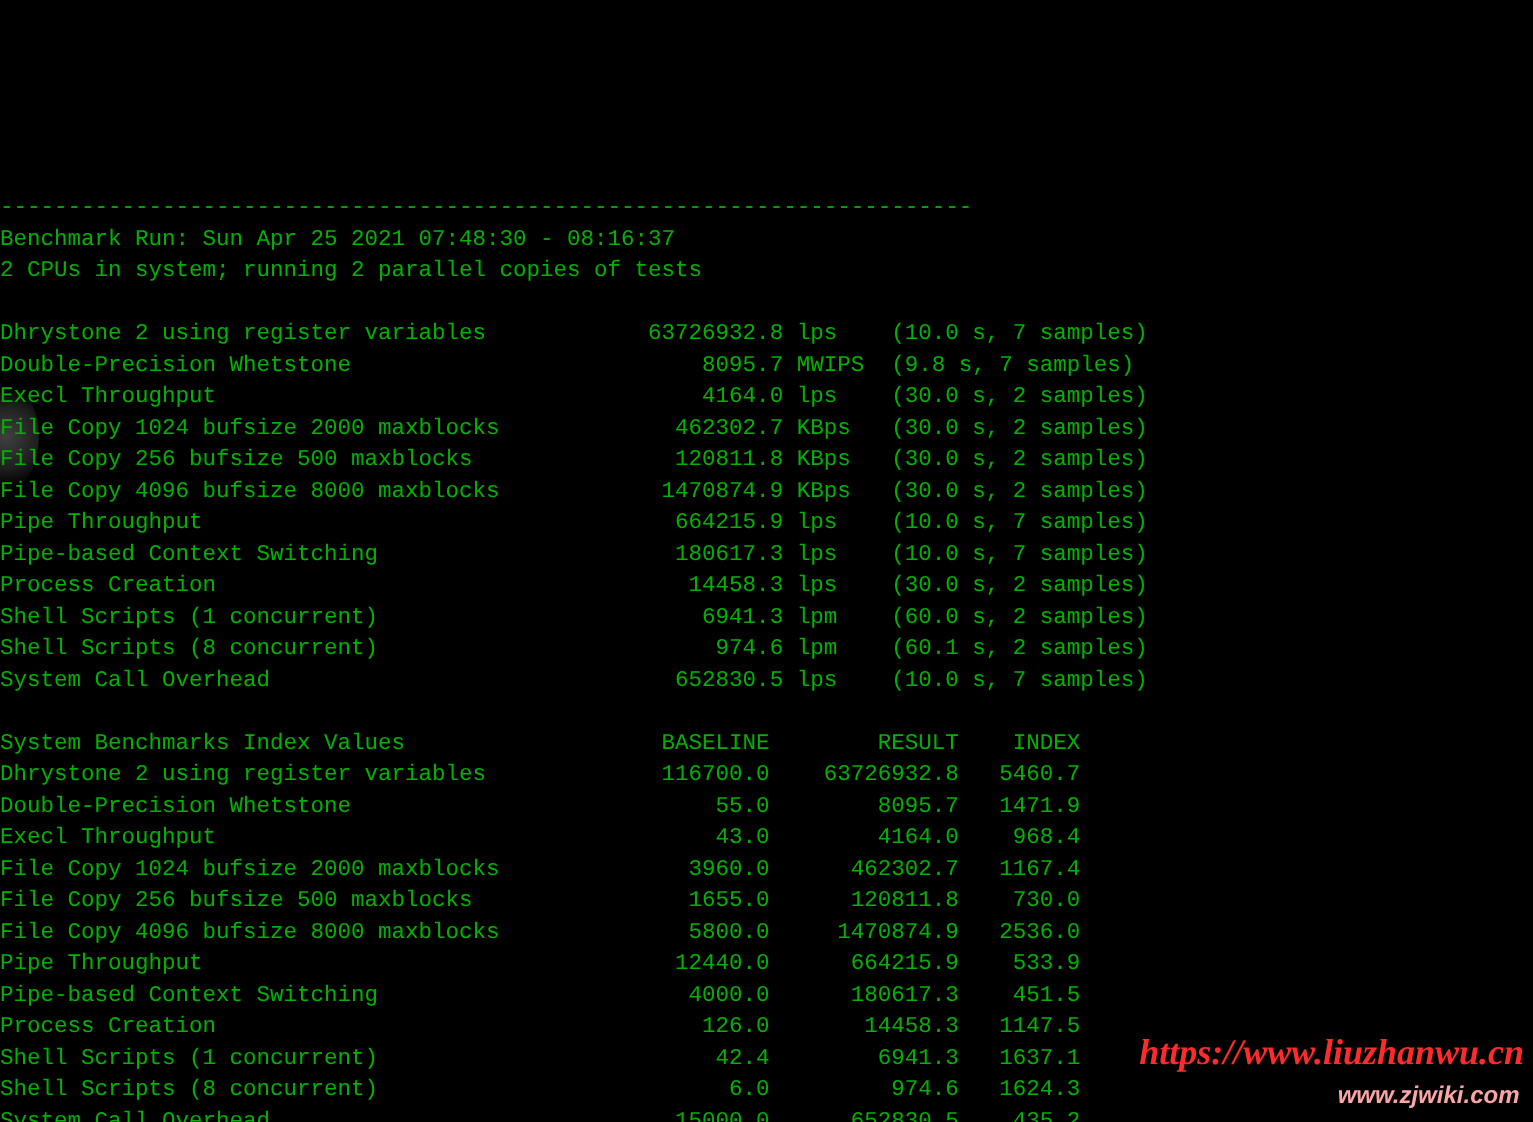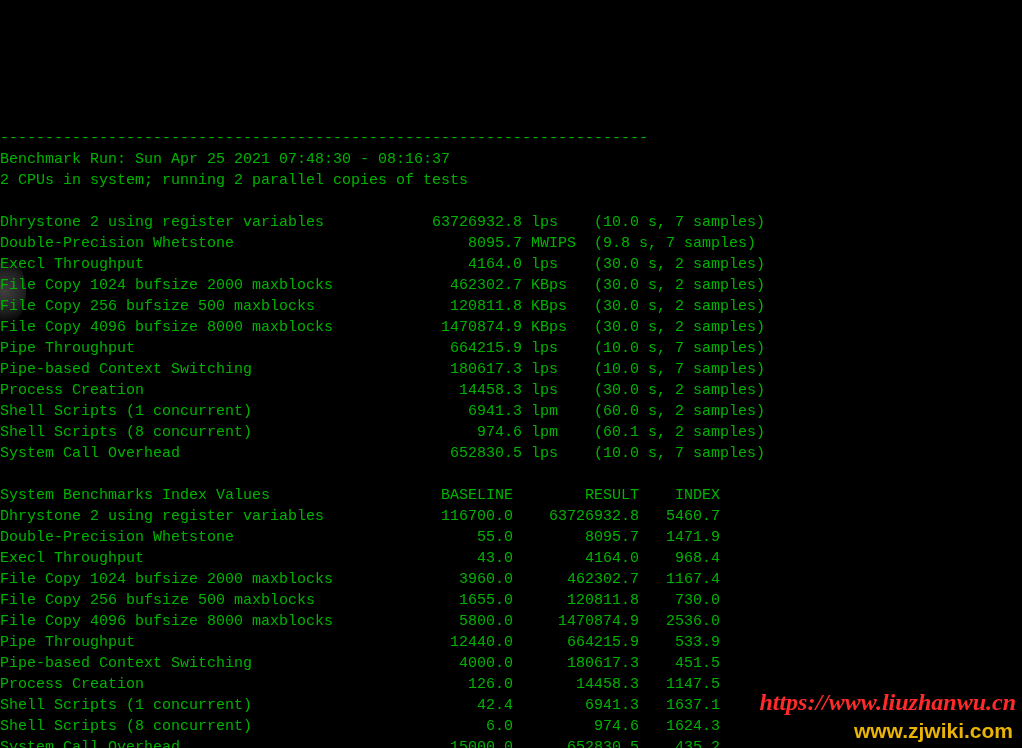--- a/index.html
+++ b/index.html
@@ -25,24 +25,25 @@
       font-family: Liberation Serif, serif;
       font-weight: bold;
       font-size: 24px;
       font-style: italic;
       text-shadow: 1px 1px 2px rgba(0,0,0,0.6);
     }
     .watermark2 {
       position: absolute;
       right: 9px;
       top: 720px;
-      color: #eab308;
+      color: #fca5a5;
       font-family: Arial, sans-serif;
       font-weight: bold;
-      font-size: 21px;
+      font-size: 16px;
+      font-style: italic;
       text-shadow: 1px 1px 2px rgba(0,0,0,0.6);
     }
     .cursor-bg {
       position: absolute;
       left: -18px;
       top: 255px;
       width: 44px;
       height: 72px;
       background: radial-gradient(circle, rgba(255,255,255,0.25) 0%, rgba(255,255,255,0.12) 50%, transparent 80%);
       border-radius: 50%;

